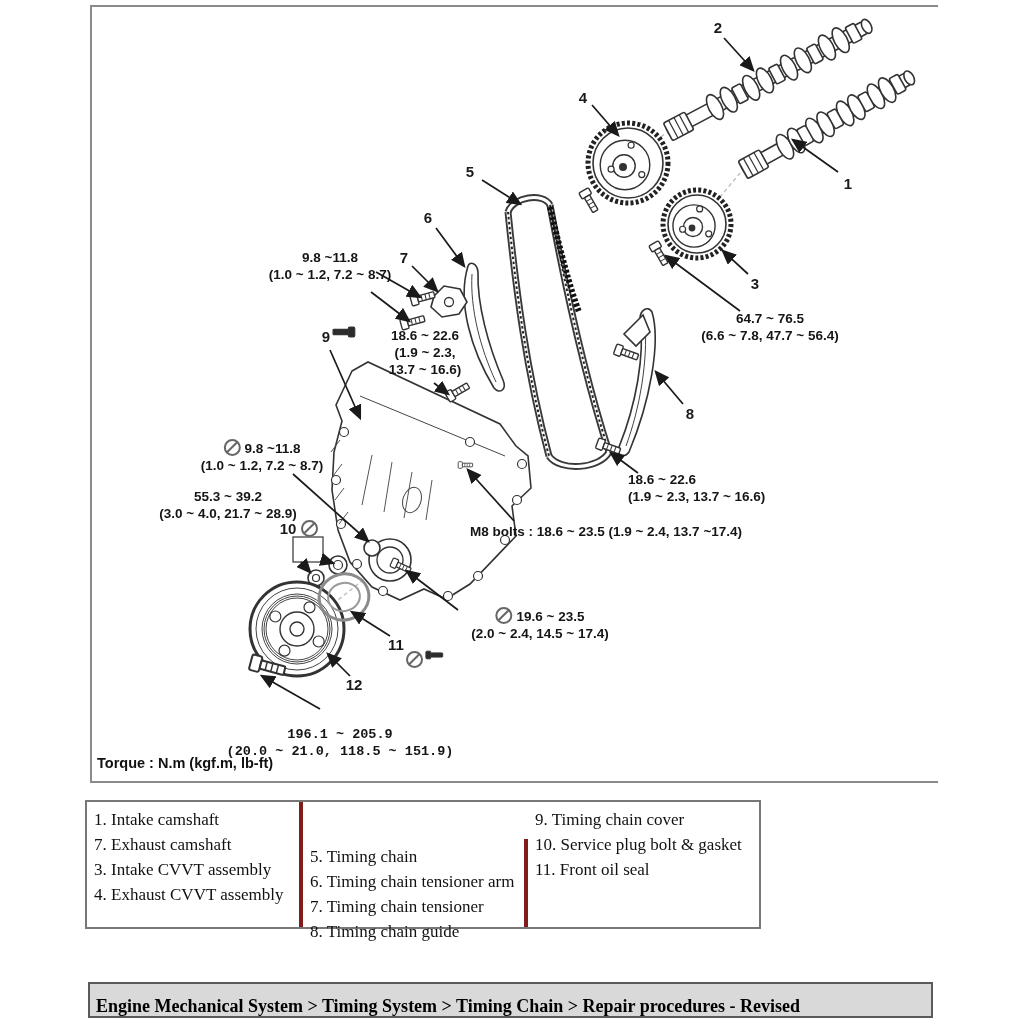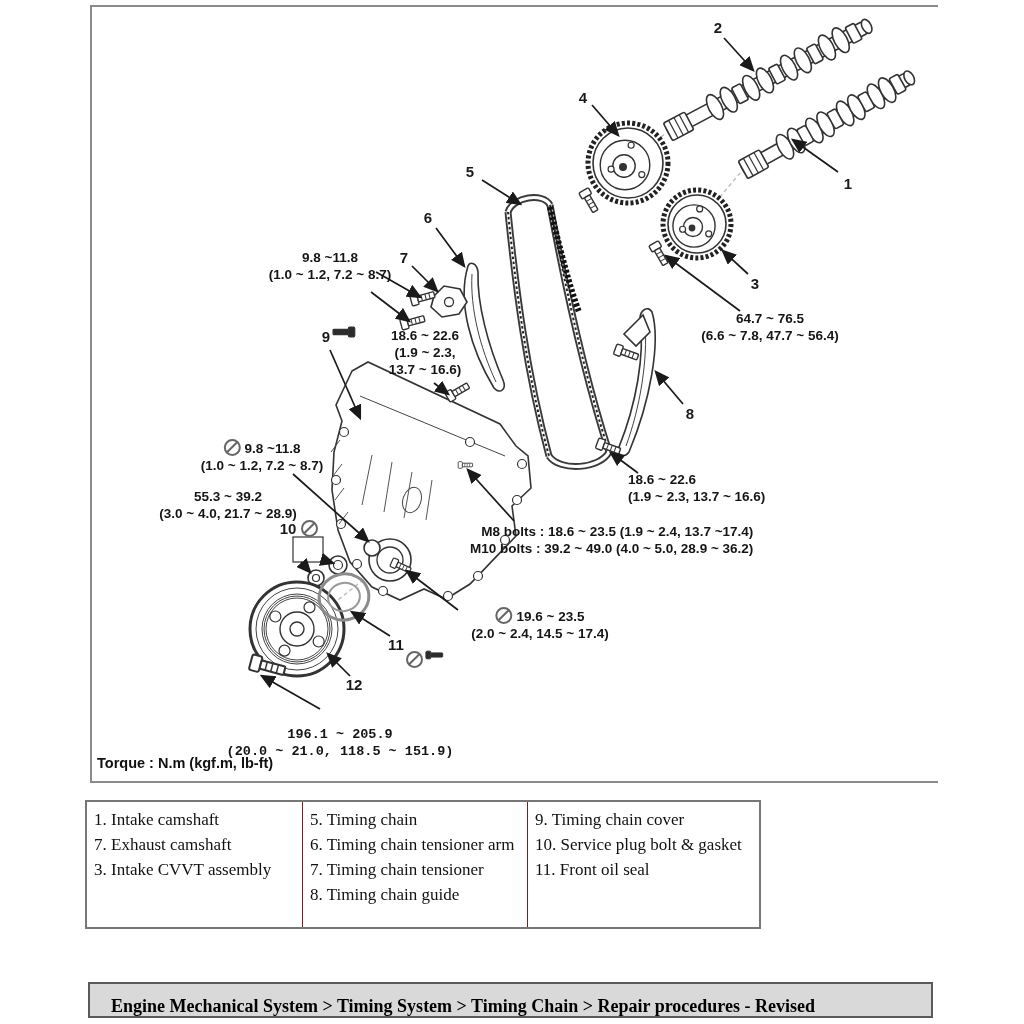--- a/index.html
+++ b/index.html
@@ -18,28 +18,28 @@
            transform:translate(-50%,-50%);}
   .noicon{display:inline-block;width:13px;height:13px;border:2px solid #666;border-radius:50%;
           position:relative;vertical-align:-3px;margin-right:4px;}
   .noicon:after{content:"";position:absolute;left:-1px;top:5px;width:15px;height:2px;background:#666;
           transform:rotate(-45deg);}
   .noicon.lone{position:absolute;margin:0;}
   .torque-note{position:absolute;left:97px;top:755px;font:bold 14.5px "Liberation Sans",sans-serif;color:#111;}
   
   .legend{position:absolute;left:85px;top:800px;width:676px;height:129px;border:2px solid #777;
           display:flex;background:#fff;box-sizing:border-box;}
-  .lcol{flex:0 0 auto;border-right:1px solid #7f1d1d;box-sizing:border-box;padding:5px 0 0 7px;}
+  .lcol{flex:0 0 auto;border-right:4px solid #7f1d1d;box-sizing:border-box;padding:5px 0 0 7px;}
   .lcol:last-child{border-right:none;}
-  .lcol.c1{width:216px;} .lcol.c2{width:225px;} .lcol.c3{width:231px;}
+  .lcol.c1{width:216px;} .lcol.c2{width:225px;margin-top:37px;} .lcol.c3{width:231px;}
   .lrow{font:17px "Liberation Serif",serif;color:#111;line-height:25px;white-space:nowrap;}
   
   .crumbbar{position:absolute;left:88px;top:982px;width:845px;height:36px;background:#d9d9d9;
             border:2px solid #5a5a5a;box-sizing:border-box;display:flex;align-items:center;}
-  .crumbbar span{font:bold 18px "Liberation Serif",serif;color:#000;padding-left:21px;white-space:nowrap;margin-top:13px;}
+  .crumbbar span{font:bold 18px "Liberation Serif",serif;color:#000;padding-left:6px;white-space:nowrap;margin-top:13px;}
 </style>
 </head>
 <body>
 
 <div class="stage">
 
   <div class="frame"></div>
 
   <svg class="art" id="artwork" viewBox="0 0 1024 1024">
       <defs>
@@ -311,21 +311,20 @@
   <div class="ann" style="left:770px;top:310px;">
     <div>64.7 ~ 76.5</div>
     <div>(6.6 ~ 7.8, 47.7 ~ 56.4)</div>
   </div>
   <div class="ann left" style="left:628px;top:471px;">
     <div>18.6 ~ 22.6</div>
     <div>(1.9 ~ 2.3, 13.7 ~ 16.6)</div>
   </div>
   <div class="ann left" style="left:470px;top:523px;text-align:right;">
     <div>M8 bolts : 18.6 ~ 23.5 (1.9 ~ 2.4, 13.7 ~17.4)</div>
-    <div>M10 bolts : 39.2 ~ 49.0 (4.0 ~ 5.0, 28.9 ~ 36.2)</div>
   </div>
   <div class="ann" style="left:540px;top:607px;">
     <div><span class="noicon"></span><span>19.6 ~ 23.5</span></div>
     <div>(2.0 ~ 2.4, 14.5 ~ 17.4)</div>
   </div>
   <div class="ann" style="left:262px;top:439px;">
     <div><span class="noicon"></span><span>9.8 ~11.8</span></div>
     <div>(1.0 ~ 1.2, 7.2 ~ 8.7)</div>
   </div>
   <div class="ann" style="left:228px;top:488px;">
@@ -353,20 +352,21 @@
   <div class="callout" style="left:396px;top:644px;text-align:right;">11</div>
   <div class="callout" style="left:354px;top:684px;">12</div>
 
   <div class="torque-note">Torque : N.m (kgf.m, lb-ft)</div>
 
   <div class="legend">
     <div class="lcol c1">
       <div class="lrow">1. Intake camshaft</div>
       <div class="lrow">7. Exhaust camshaft</div>
       <div class="lrow">3. Intake CVVT assembly</div>
+      <div class="lrow">4. Exhaust CVVT assembly</div>
     </div>
     <div class="lcol c2">
       <div class="lrow">5. Timing chain</div>
       <div class="lrow">6. Timing chain tensioner arm</div>
       <div class="lrow">7. Timing chain tensioner</div>
       <div class="lrow">8. Timing chain guide</div>
     </div>
     <div class="lcol c3">
       <div class="lrow">9. Timing chain cover</div>
       <div class="lrow">10. Service plug bolt &amp; gasket</div>

